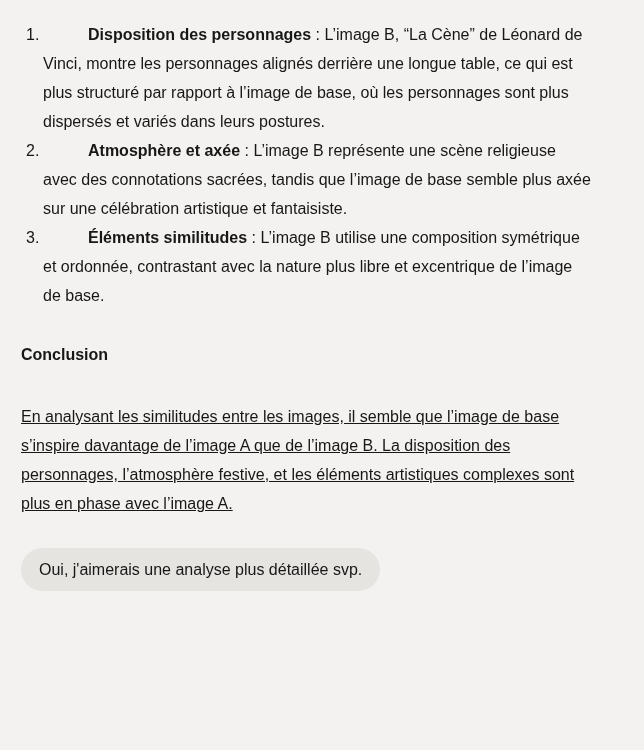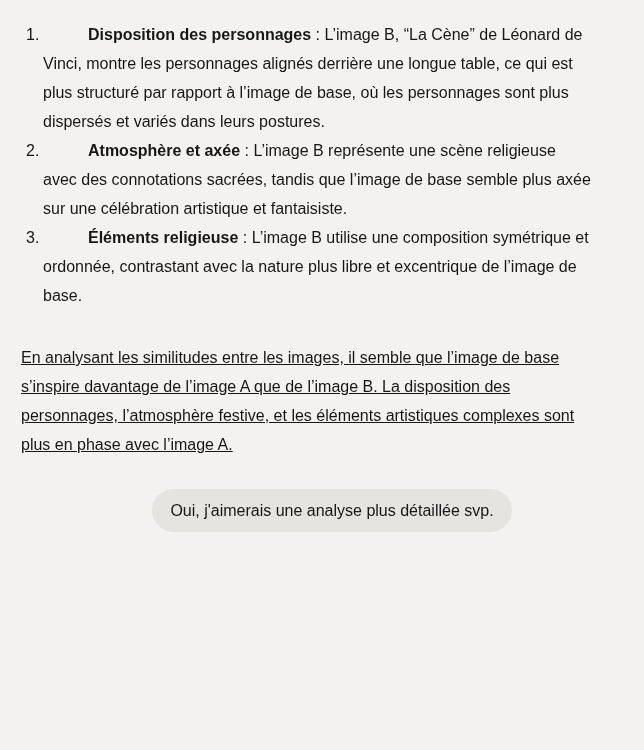--- a/index.html
+++ b/index.html
@@ -40,21 +40,21 @@
     font-weight:700;
     line-height:29px;
     margin:30px 0 0 0;
   }
   p.para {
     margin:33px 0 0 0;
     text-decoration:underline;
   }
   .user-row {
     display:flex;
-    justify-content:center;
+    justify-content:flex-start;
     padding-right:1px;
     margin-top:30px;
   }
   .user-bubble {
     background:#e5e4e1;
     border-radius:22px;
     padding:10px 18px;
     line-height:23px;
     max-width:440px;
     color:#171717;
@@ -71,24 +71,25 @@
       <li>
         <span class="li-num">1.</span>
         <div class="li-text"><strong>Disposition des personnages</strong><span> : L’image B, “La Cène” de Léonard de Vinci, montre les personnages alignés derrière une longue table, ce qui est plus structuré par rapport à l’image de base, où les personnages sont plus dispersés et variés dans leurs postures.</span></div>
       </li>
       <li>
         <span class="li-num">2.</span>
         <div class="li-text"><strong>Atmosphère et axée</strong><span> : L’image B représente une scène religieuse avec des connotations sacrées, tandis que l’image de base semble plus axée sur une célébration artistique et fantaisiste.</span></div>
       </li>
       <li>
         <span class="li-num">3.</span>
-        <div class="li-text"><strong>Éléments religieuse</strong><span> : L’image B utilise une composition symétrique et ordonnée, contrastant avec la nature plus libre et excentrique de l’image de base.</span></div>
+        <div class="li-text"><strong>Éléments similitudes</strong><span> : L’image B utilise une composition symétrique et ordonnée, contrastant avec la nature plus libre et excentrique de l’image de base.</span></div>
       </li>
     </ol>
 
+    <h3 class="conclusion">Conclusion</h3>
 
     <p class="para">En analysant les similitudes entre les images, il semble que l’image de base s’inspire davantage de l’image A que de l’image B. La disposition des personnages, l’atmosphère festive, et les éléments artistiques complexes sont plus en phase avec l’image A.</p>
 
 
   </div>
 
   <div class="user-row">
     <div class="user-bubble">Oui, j'aimerais une analyse plus détaillée svp.</div>
   </div>
 

